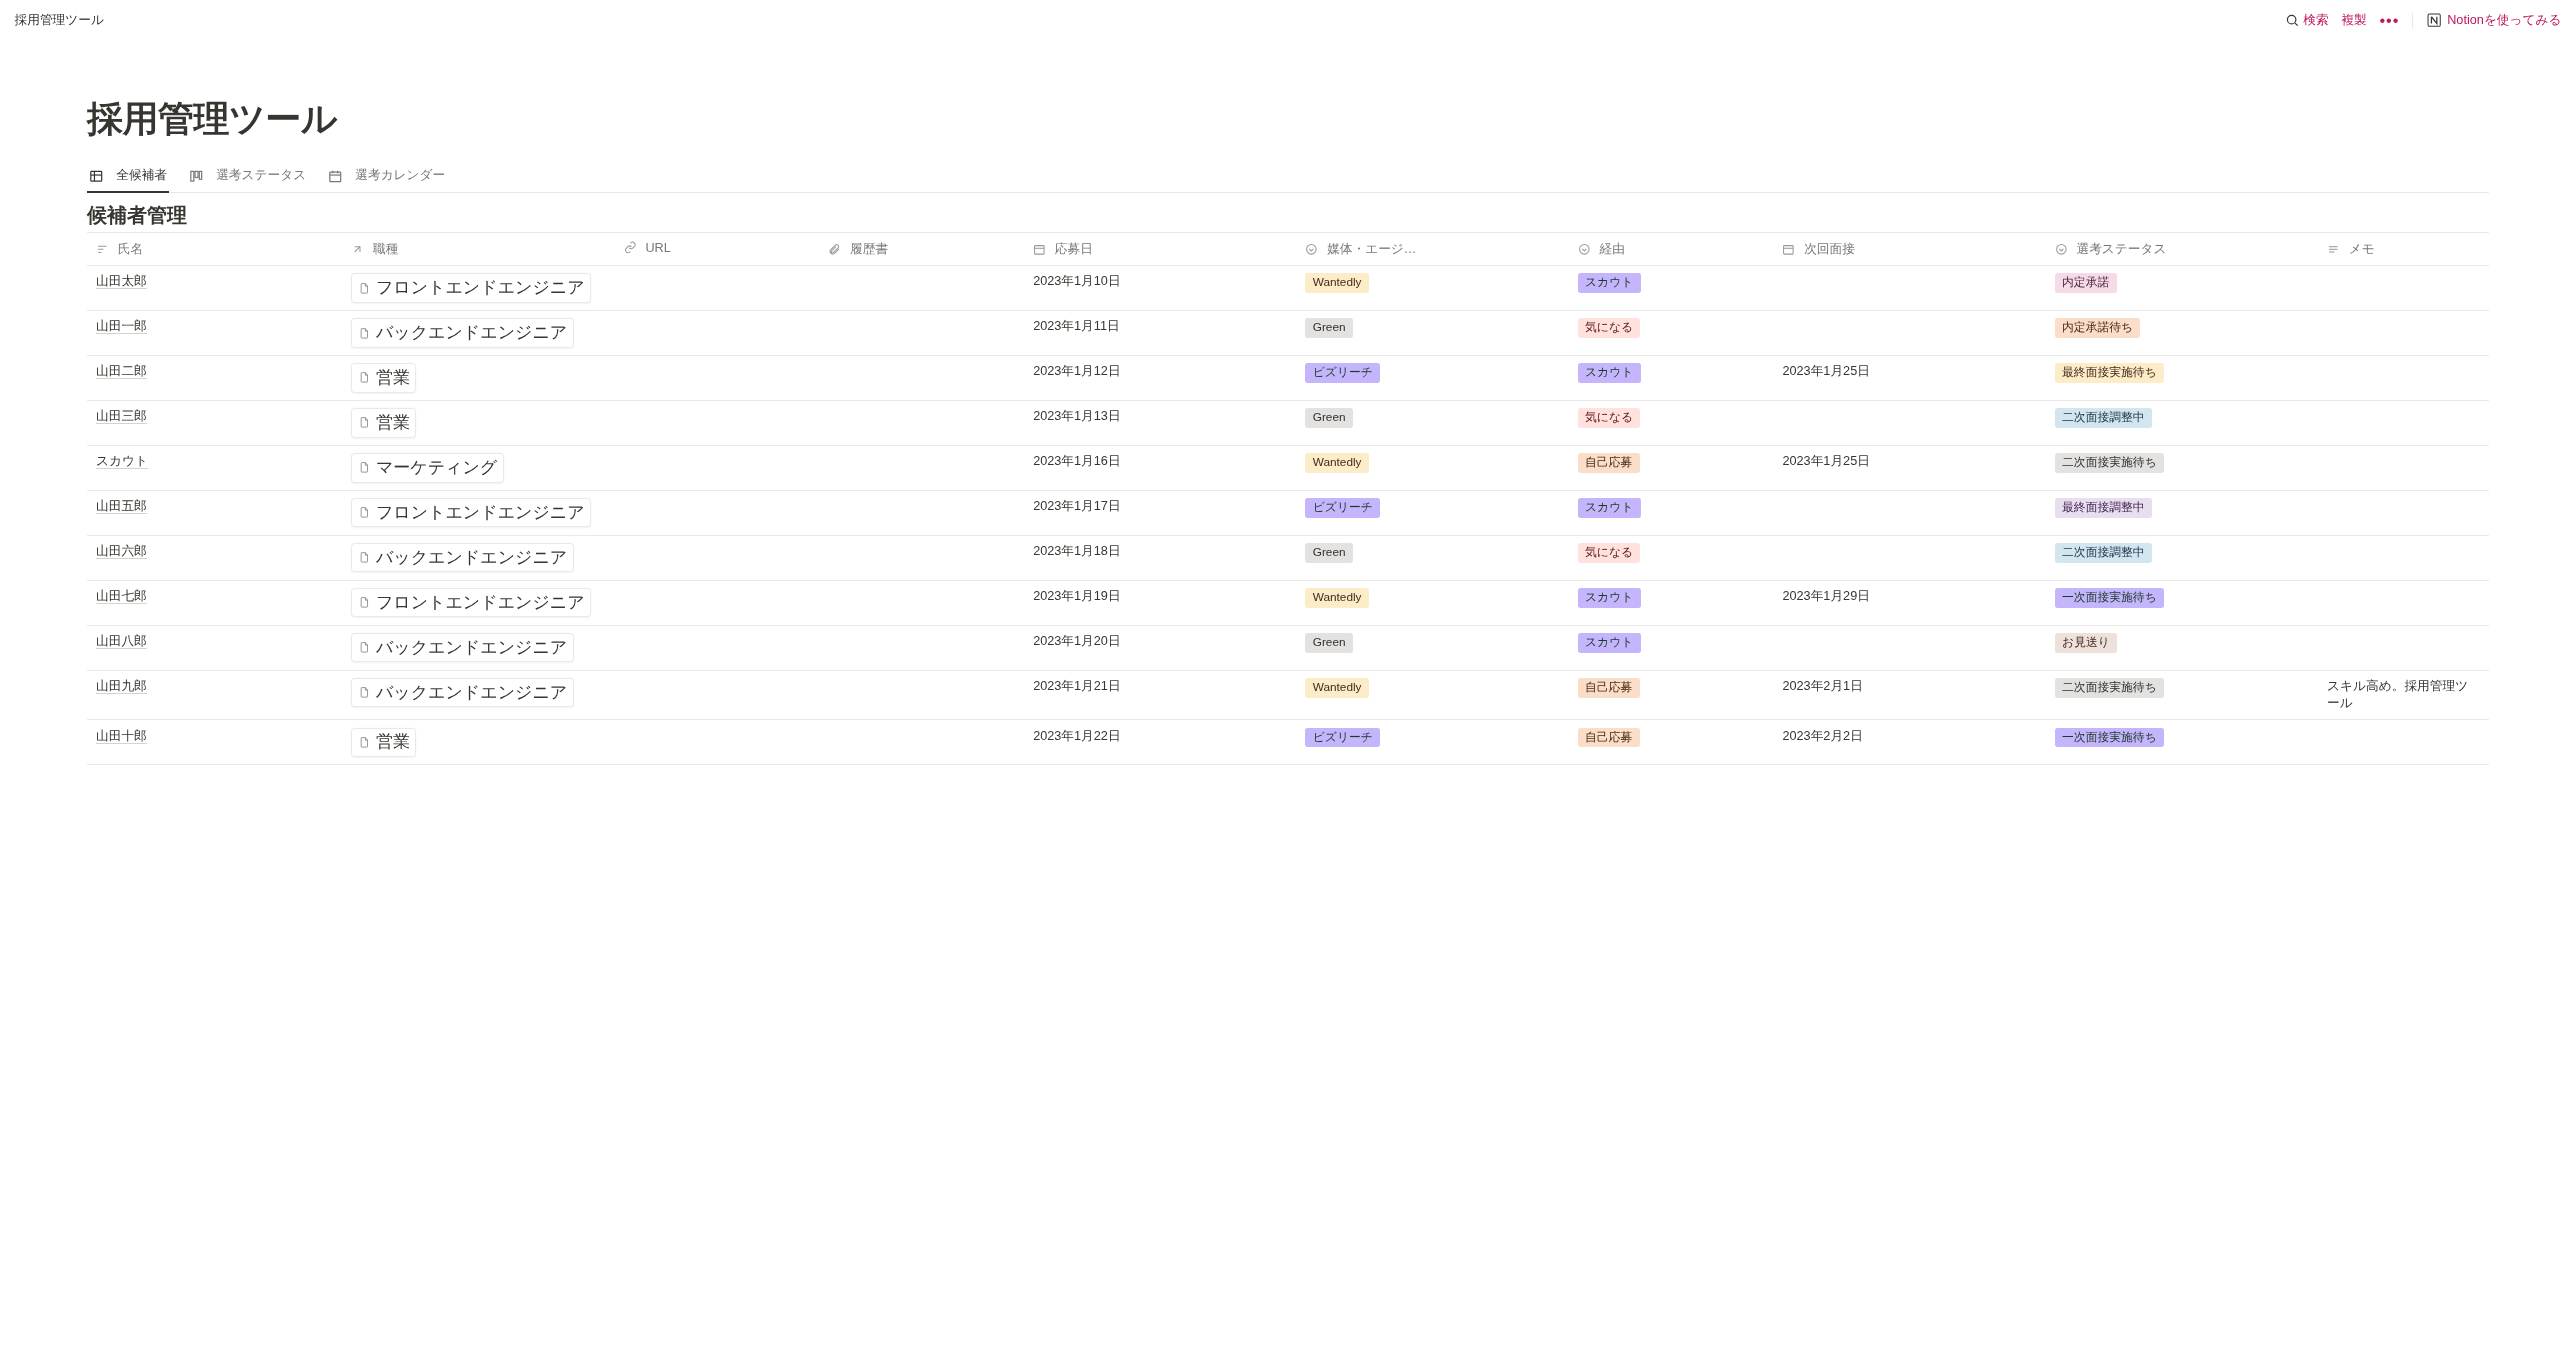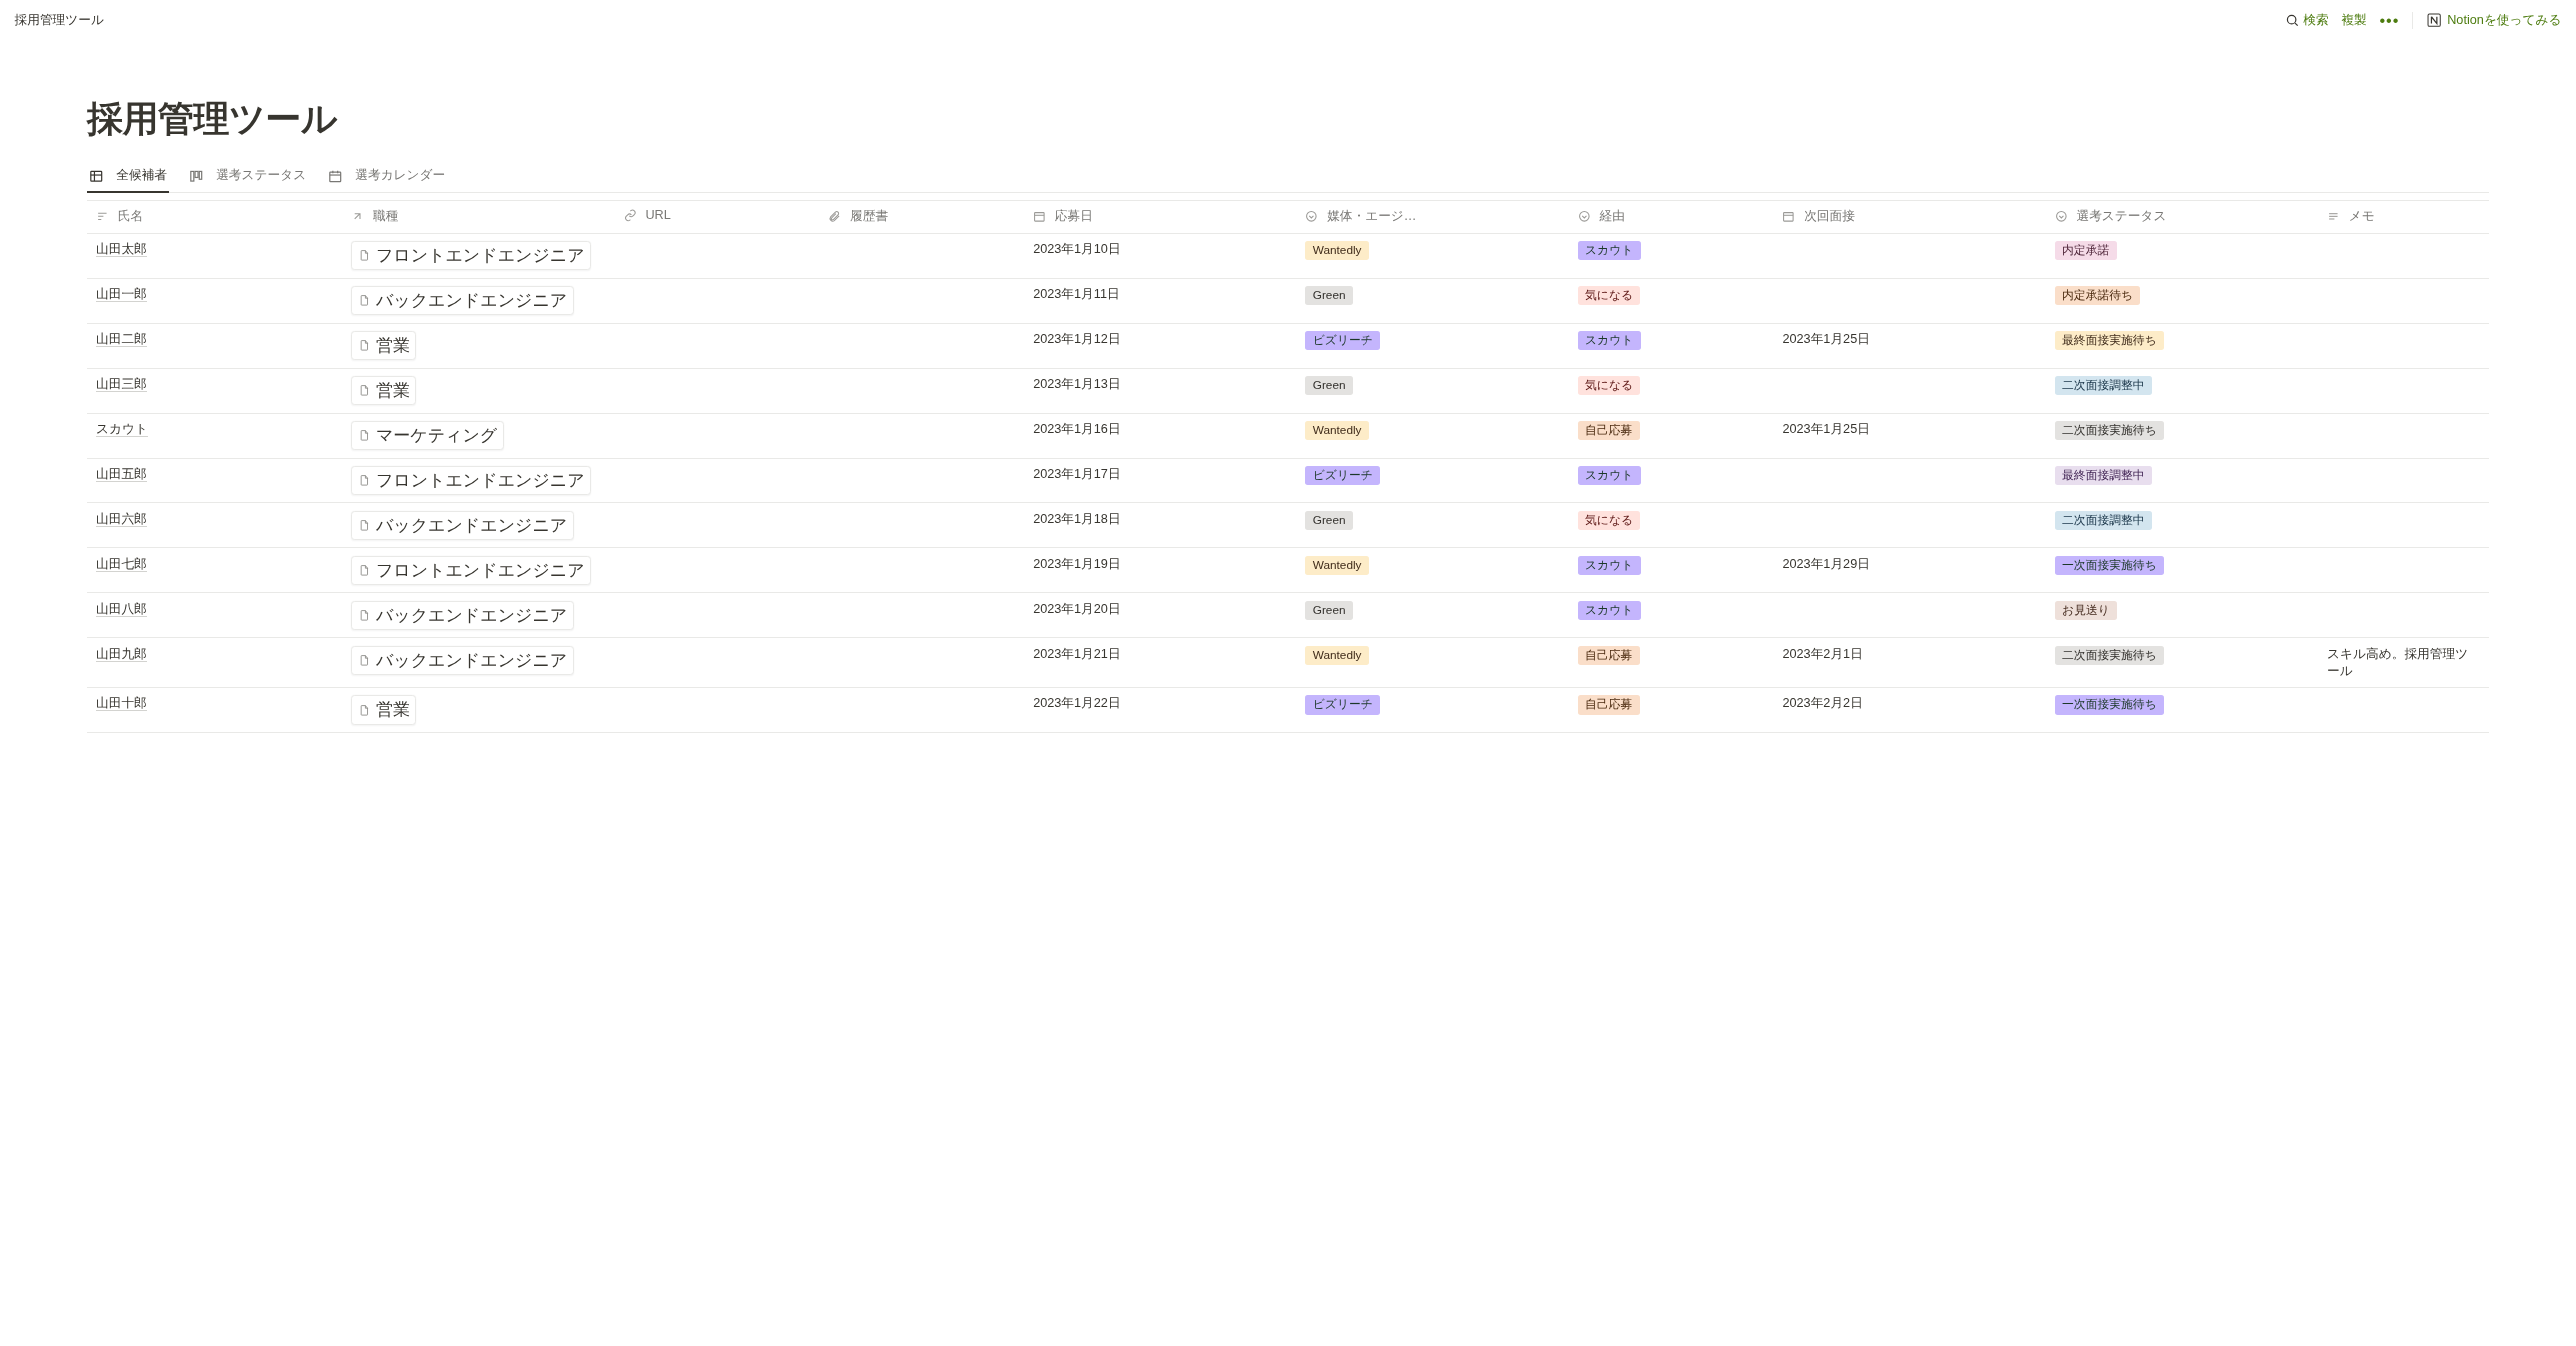--- a/index.html
+++ b/index.html
@@ -1,19 +1,19 @@
 <!DOCTYPE html>
 <html style="font-size:14.5px"><head>
 <meta charset="utf-8">
 <style>
 * { margin: 0; padding: 0; box-sizing: border-box; }
 body { font-family: -apple-system, BlinkMacSystemFont, "Segoe UI", Helvetica, Arial, sans-serif; color: #37352f; background: #fff; font-size: 12.7px; }
 .topbar { display: flex; align-items: center; justify-content: space-between; padding: 9px 14.5px; height: 41px; }
 .topbar-left { font-size: 12.7px; color: #37352f; }
-.topbar-right { display: flex; align-items: center; gap: 12.7px; color: #4d7c0f; }
+.topbar-right { display: flex; align-items: center; gap: 12.7px; color: #be185d; }
 .topbar-item { display: flex; align-items: center; gap: 3.6px; cursor: pointer; font-size: 12.7px; }
 .icon { display: inline-flex; align-items: center; justify-content: center; }
 .divider-v { width: 0.9px; height: 16.3px; background: #e9e9e7; }
 .notion-cta { display: flex; align-items: center; gap: 5.4px; cursor: pointer; font-size: 12.7px; }
 .main { padding: 0 87px; max-width: 100%; }
 .page-title { font-size: 36px; font-weight: 700; margin-top: 54px; margin-bottom: 18px; letter-spacing: -0.5px; }
 .tabs { display: flex; gap: 18px; border-bottom: 0.9px solid #e9e9e7; margin-bottom: 7.3px; }
 .tab { display: flex; align-items: center; gap: 13px; padding: 5.4px 1.8px 7.3px; cursor: pointer; color: #787774; font-size: 12.7px; position: relative; }
 .tab.active { color: #37352f; font-weight: 500; }
 .tab.active::after { content: ''; position: absolute; bottom: -0.9px; left: 0; right: 0; height: 1.8px; background: #37352f; }
@@ -114,20 +114,21 @@
             <rect x="3" y="5" width="18" height="16" rx="1"></rect>
             <line x1="3" y1="10" x2="21" y2="10"></line>
             <line x1="8" y1="3" x2="8" y2="7"></line>
             <line x1="16" y1="3" x2="16" y2="7"></line>
           </svg>
       </span>
       <span>選考カレンダー</span>
     </div>
   </div>
 
+  <h2 class="section-title">候補者管理</h2>
 
   <div class="table-wrap">
     <div class="table">
       <div class="thead">
         <div class="tr">
           <div class="th col-name">
               <div class="th-inner">
                 <span class="icon">
                   <svg width="12.7" height="12.7" viewBox="0 0 24 24" fill="none" stroke="#9b9a97" stroke-width="2">
                     <path d="M4 18h6M4 12h10M4 6h16"></path>

